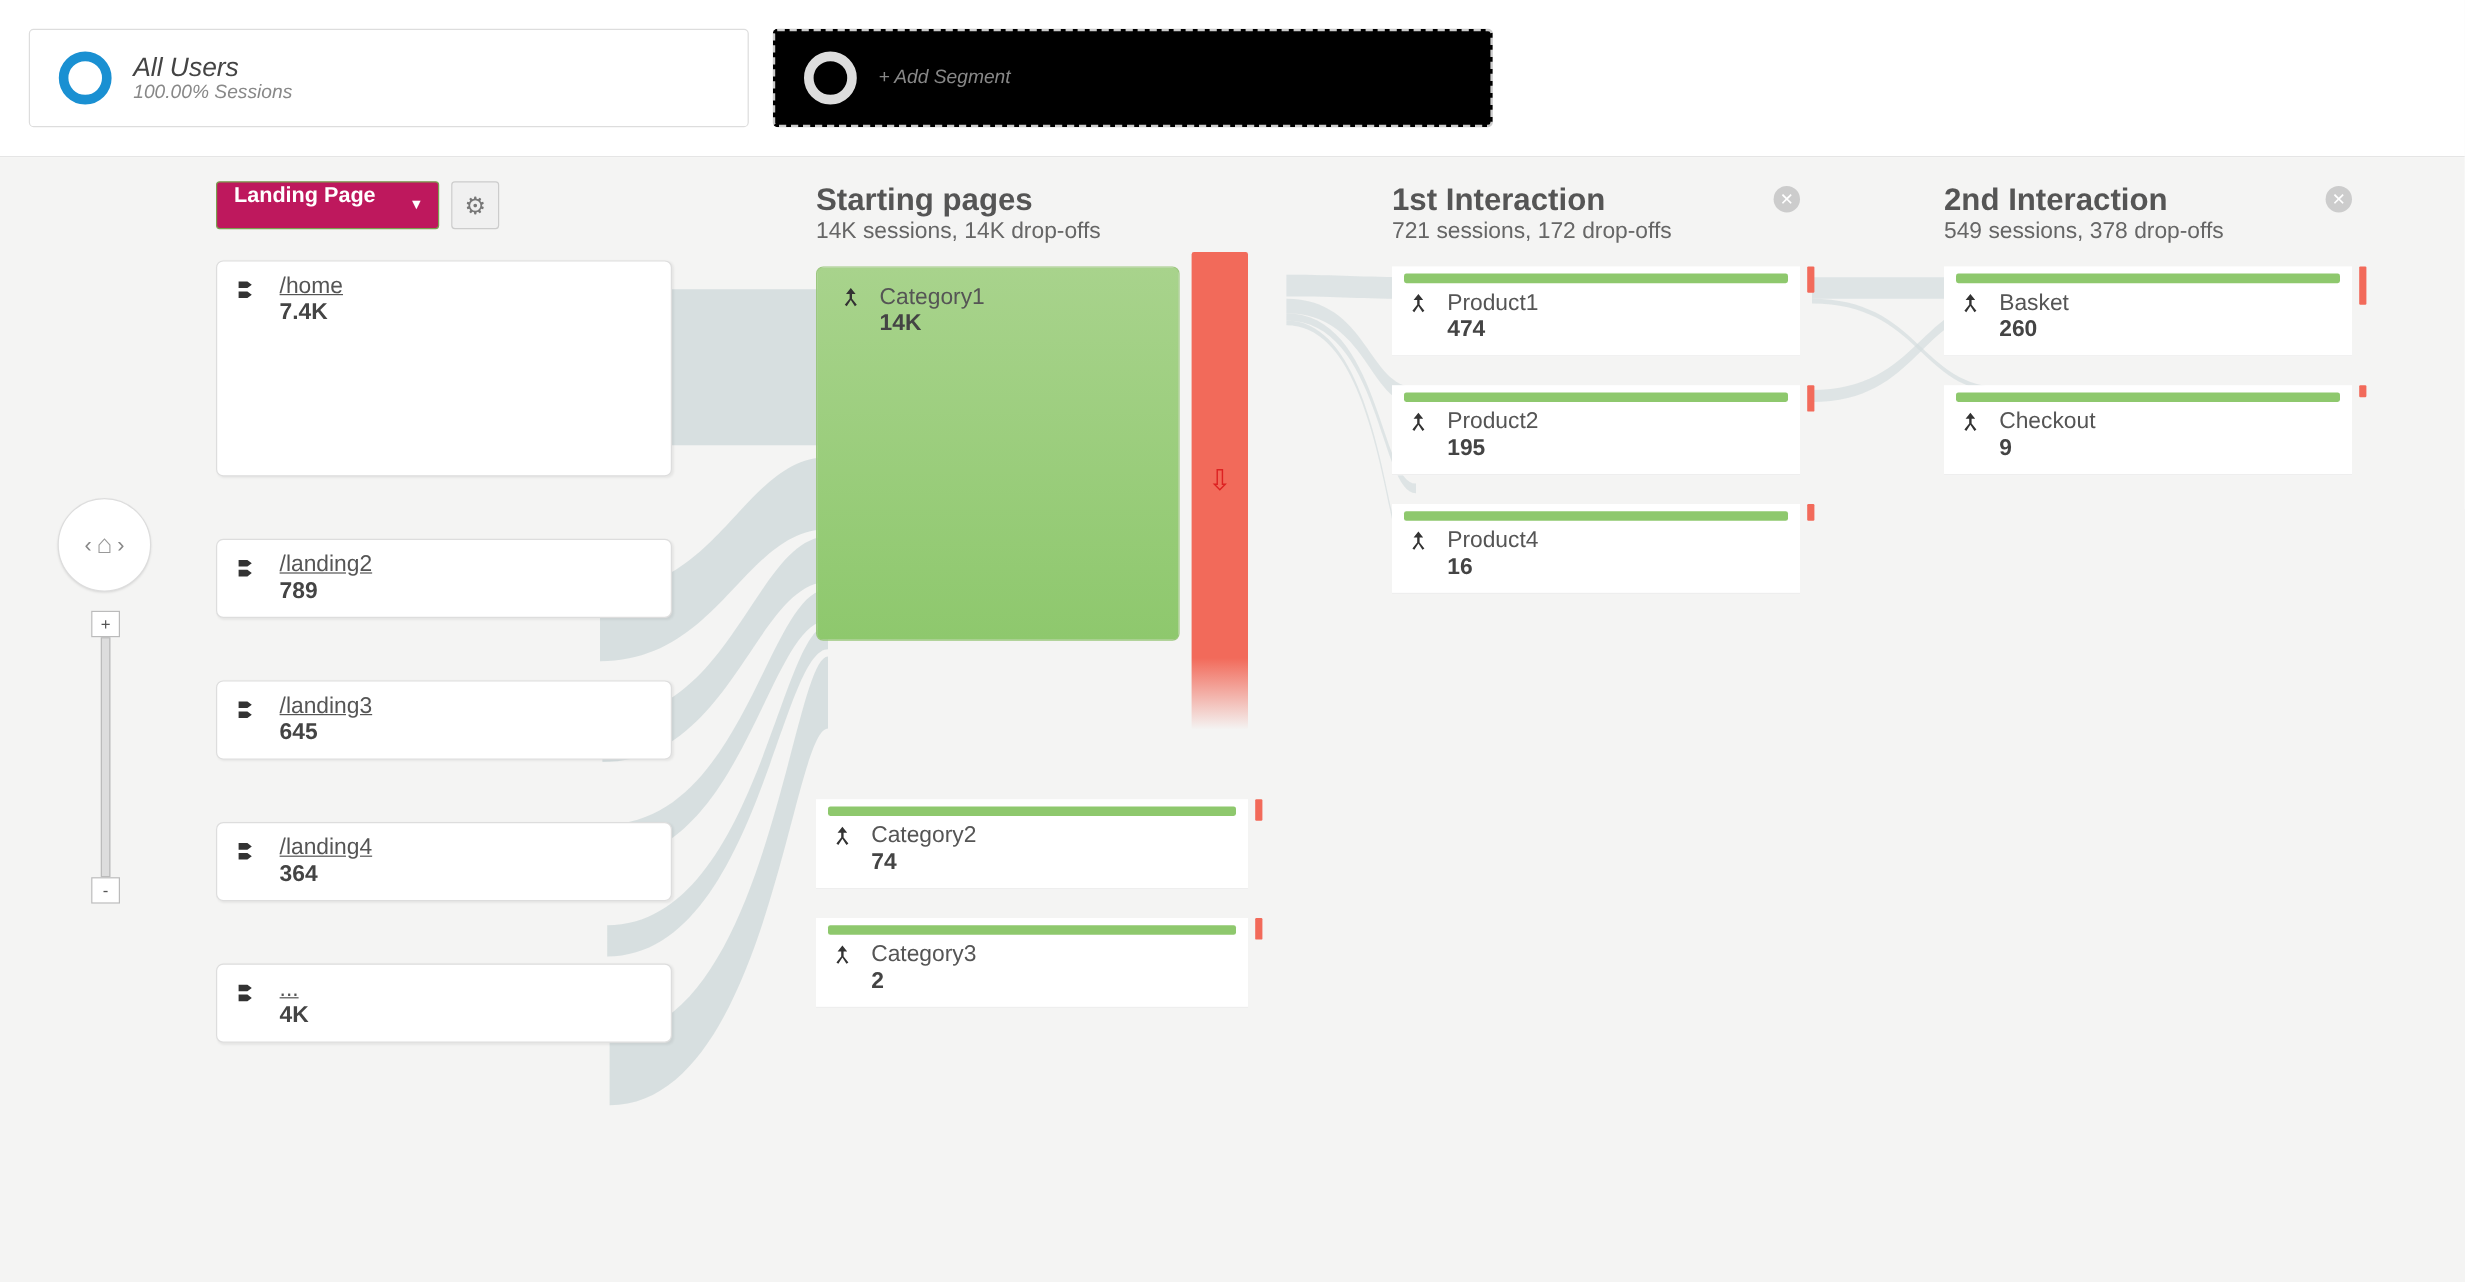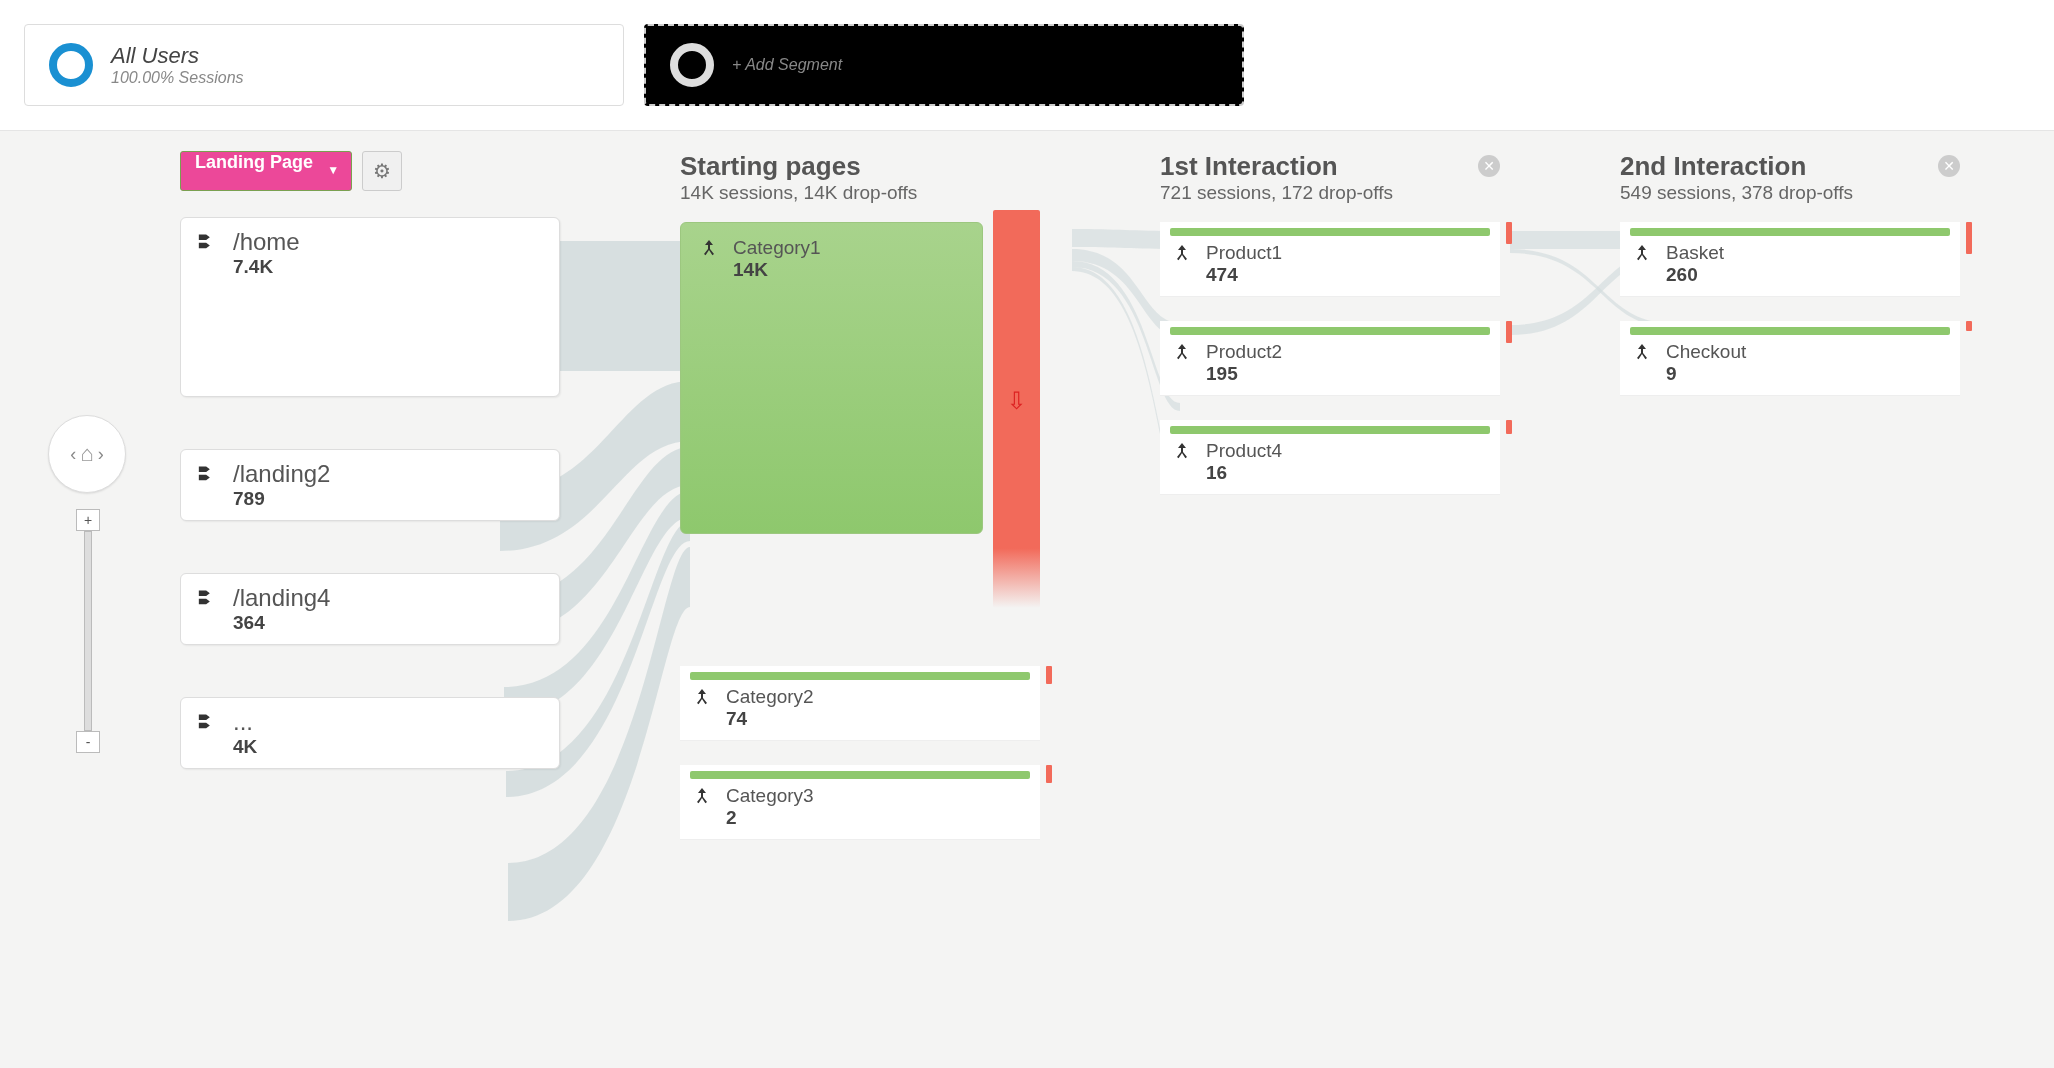--- a/index.html
+++ b/index.html
@@ -33,40 +33,40 @@
   
   .cols { display:flex; position:relative; z-index:2; }
   .col { padding: 0 20px; }
   .col0 { width: 420px; margin-left: 160px; }
   .col1 { width: 400px; margin-left: 80px; }
   .col2 { width: 380px; margin-left: 80px; }
   .col3 { width: 380px; margin-left: 80px; }
 
   
   .dim-row { display:flex;gap:10px;align-items:center;margin-bottom:26px; }
-  .dim-select { background:#ec4899;color:#fff;border:1px solid #7aa050;border-radius:3px;
-                height:40px;padding:0 38px 0 14px;font-size:18px;font-weight:bold;position:relative;cursor:pointer; }
+  .dim-select { background:#be185d;color:#fff;border:1px solid #7aa050;border-radius:3px;
+                height:40px;padding:0 52px 0 14px;font-size:18px;font-weight:bold;position:relative;cursor:pointer; }
   .dim-select::after { content:"▼";position:absolute;right:12px;top:11px;font-size:12px;color:#fff; }
   .gear-btn { width:40px;height:40px;border:1px solid #ccc;background:#f0f0f0;border-radius:3px;
               display:flex;align-items:center;justify-content:center;color:#777;font-size:20px;cursor:pointer; }
 
   
   .col-head { margin-bottom: 18px; position:relative; }
   .col-title { font-size: 26px; font-weight: bold; color:#555; }
   .col-sub   { font-size: 19px; color:#666; }
   .col-close { position:absolute; right:0; top:4px; width:22px;height:22px;border-radius:50%;
                background:#ccc;color:#fff;font-size:14px;line-height:22px;text-align:center;cursor:pointer; }
 
   
   .src-node { background:#fff;border:1px solid #ddd;border-radius:6px;padding:10px 14px 10px 14px;
               margin-bottom: 52px; box-shadow: 1px 1px 2px rgba(0,0,0,.06);}
   .src-node.tall { height: 180px; }
   .src-row { display:flex;align-items:flex-start;gap:12px; }
   .src-icon { width:26px;height:26px;display:flex;align-items:center;justify-content:center;color:#555; }
-  .src-label { font-size:24px;color:#555; }
+  .src-label { font-size:19px;color:#555;text-decoration:underline; }
   .src-value { font-size:19px;font-weight:bold;color:#444; }
 
   
   .big-wrap { display:flex;gap:10px;margin-bottom:58px; }
   .big-node { width: 320px; height: 312px; border:1px solid #9cc77f;border-radius:6px;
               background: linear-gradient(180deg,#a8d38c 0%, #8ec86d 100%);
               padding: 14px 16px; }
   .dropoff-bar { width:50px;height:398px;margin-top:-12px;background:#f26a5a;border-radius:2px;position:relative; }
   .dropoff-bar.fade { background: linear-gradient(180deg,#f26a5a 0%, #f26a5a 85%, rgba(242,106,90,0) 100%); }
   .drop-arrow { position:absolute;left:50%;top:48%;transform:translate(-50%,-50%);color:#d22;font-size:24px; }
@@ -176,20 +176,33 @@
             </div>
           </div>
           <div class="src-node">
             <div class="src-row">
     <span class="src-icon">
                 <svg viewBox="0 0 24 24" width="26" height="22">
                   <path fill="#333" d="M2 5h8l4 3-4 3H2zM2 14h8l4 3-4 3H2z"></path>
                 </svg>
               </span>
     <div>
+      <div class="src-label">/landing3</div>
+      <div class="src-value">645</div>
+    </div>
+            </div>
+          </div>
+          <div class="src-node">
+            <div class="src-row">
+    <span class="src-icon">
+                <svg viewBox="0 0 24 24" width="26" height="22">
+                  <path fill="#333" d="M2 5h8l4 3-4 3H2zM2 14h8l4 3-4 3H2z"></path>
+                </svg>
+              </span>
+    <div>
       <div class="src-label">/landing4</div>
       <div class="src-value">364</div>
     </div>
             </div>
           </div>
           <div class="src-node">
             <div class="src-row">
     <span class="src-icon">
                 <svg viewBox="0 0 24 24" width="26" height="22">
                   <path fill="#333" d="M2 5h8l4 3-4 3H2zM2 14h8l4 3-4 3H2z"></path>

